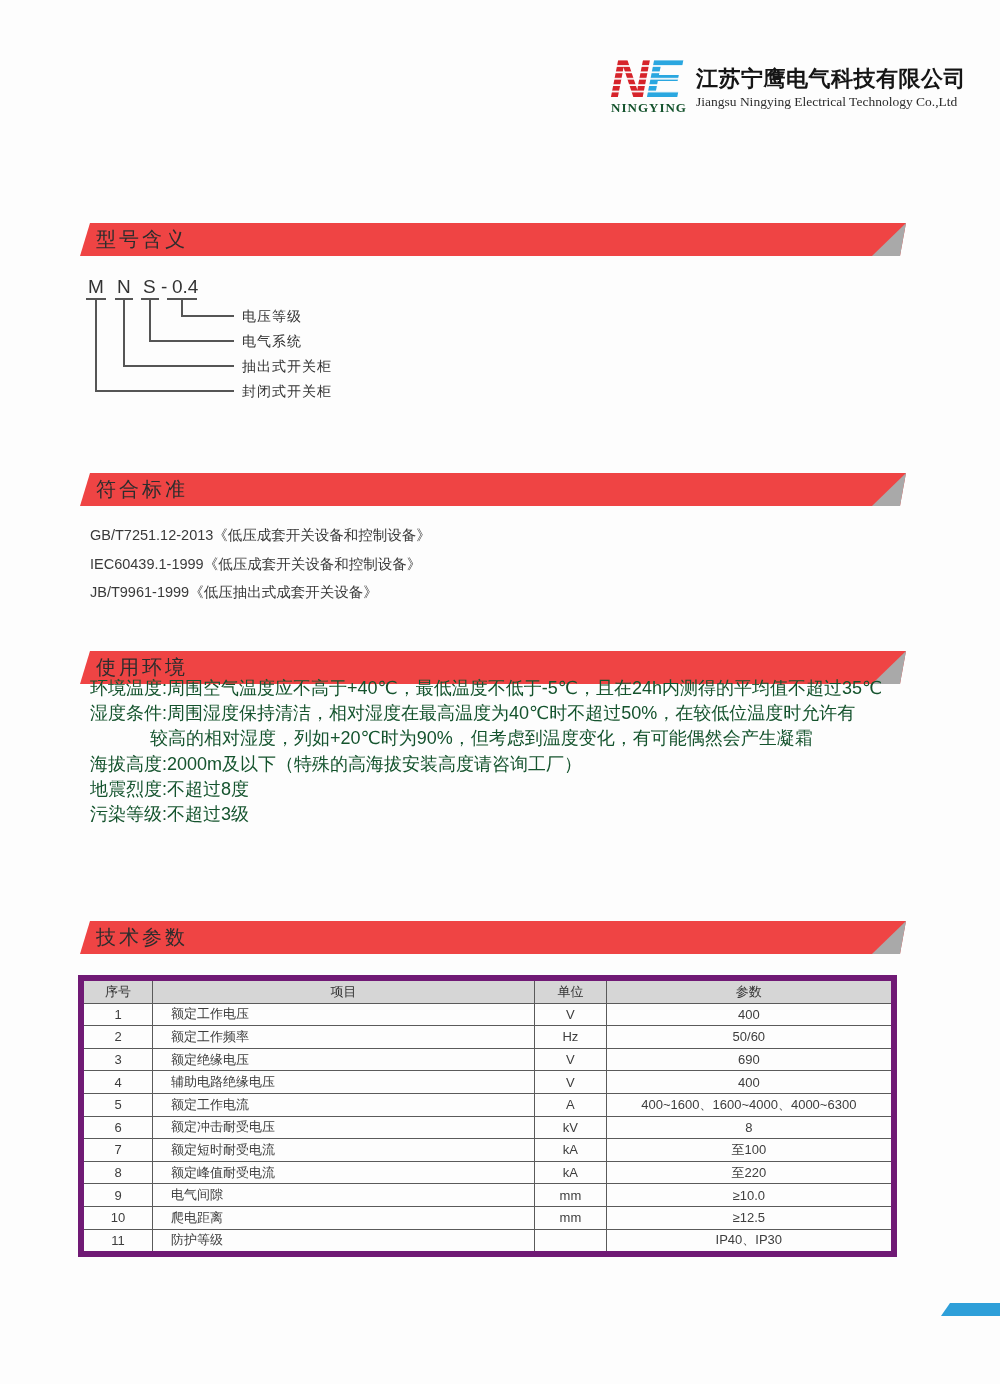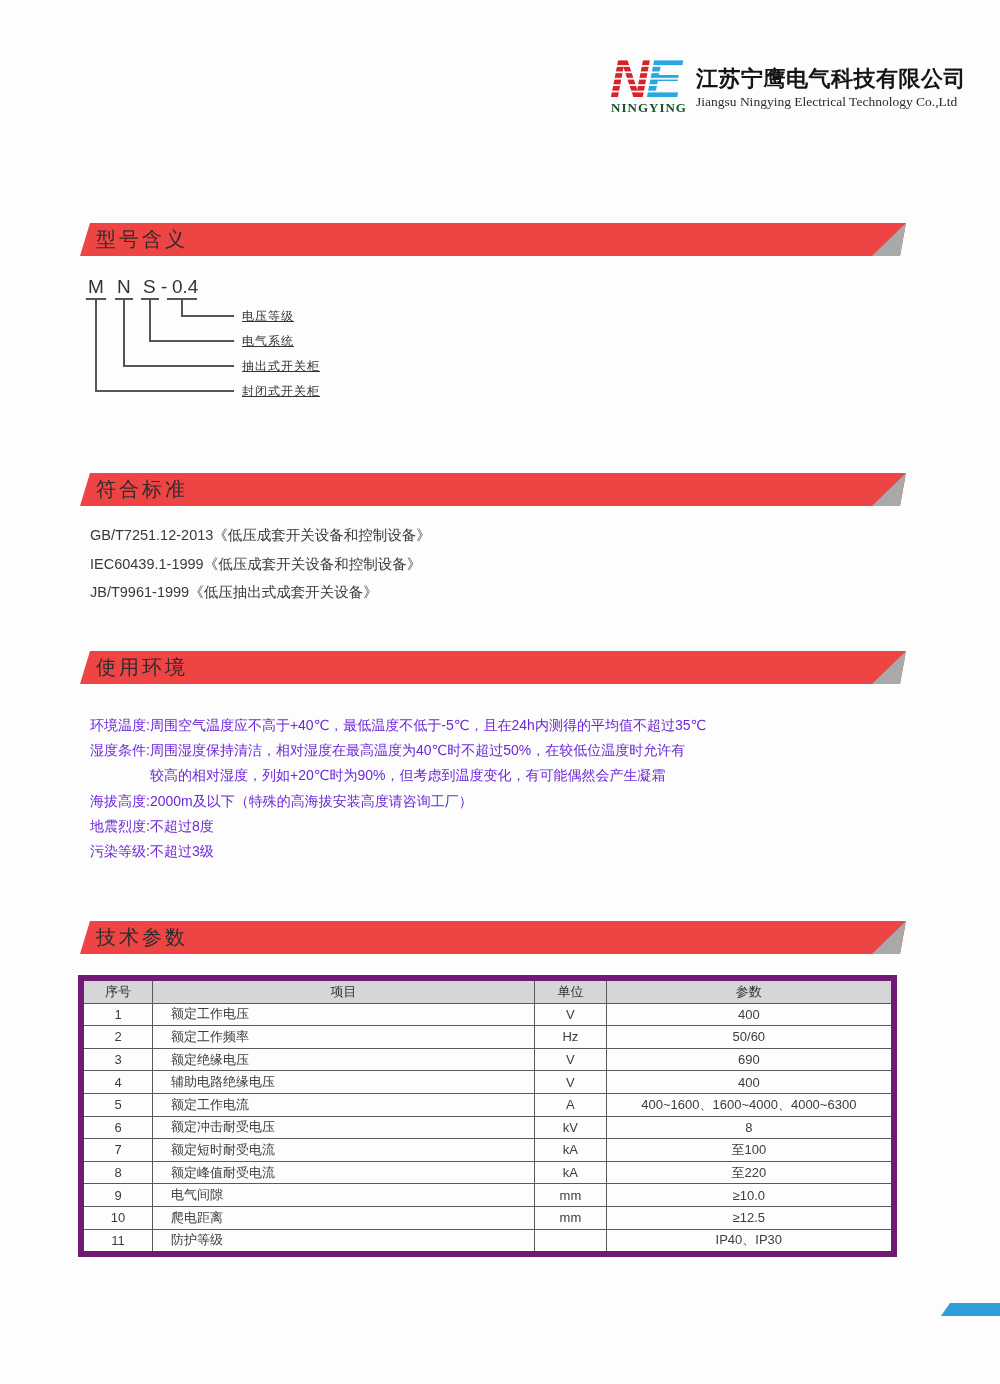--- a/index.html
+++ b/index.html
@@ -23,27 +23,27 @@
   .section-bar::after{content:"";position:absolute;right:0;top:0;width:34px;height:100%;
                background:#a9a9a9;clip-path:polygon(100% 0,100% 100%,0 100%);}
   .section-title{position:absolute;left:16px;top:0;line-height:33px;font-size:20px;
                letter-spacing:3px;color:#2d2d2d;z-index:2;}
   .bar-model{top:223px;} .bar-standards{top:473px;} .bar-env{top:651px;} .bar-params{top:921px;}
 
   
   .diagram{position:absolute;left:0;top:0;width:1000px;height:0;}
   .code-char{position:absolute;top:276px;font-size:19px;color:#333;}
   .dline{position:absolute;background:#555;}
-  .diagram-label{position:absolute;font-size:12px;color:#333;letter-spacing:1px;text-decoration:underline;}
+  .diagram-label{position:absolute;font-size:14px;color:#333;letter-spacing:1px;}
 
   
   .standards-list{position:absolute;left:90px;top:521px;font-size:14.5px;line-height:28.5px;color:#3a3a3a;}
 
   
-  .env-lines{position:absolute;left:90px;top:713px;font-size:14px;line-height:25.2px;color:#6d28d9;}
+  .env-lines{position:absolute;left:90px;top:676px;font-size:18px;line-height:25.2px;color:#14532d;}
   .env-lines .indent{padding-left:60px;}
 
   
   .params-table{position:absolute;left:78px;top:975px;width:819px;border-collapse:collapse;
                 font-size:13px;color:#3d3d3d;table-layout:fixed;}
   .params-table th,.params-table td{border:1px solid #5a5a5a;height:21.6px;padding:0;
                 text-align:center;font-weight:normal;overflow:hidden;white-space:nowrap;}
   .params-table{border:6px solid #701a75;}
   .params-table thead th{background:#d6d6d6;color:#333;}
   .params-table td.c-item{text-align:left;padding-left:18px;}

